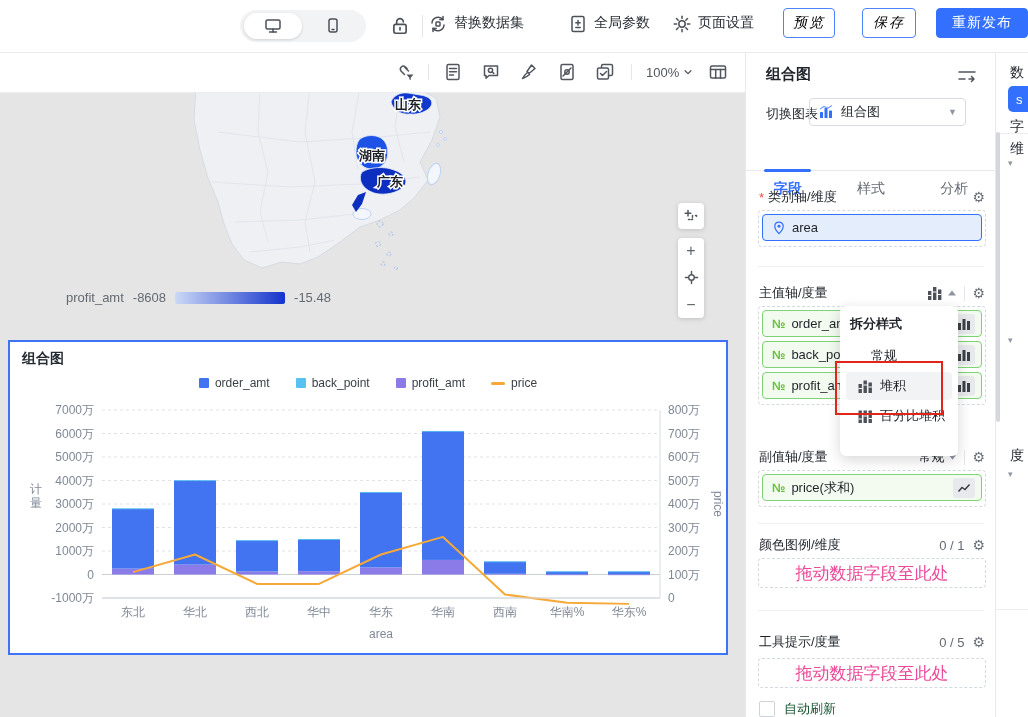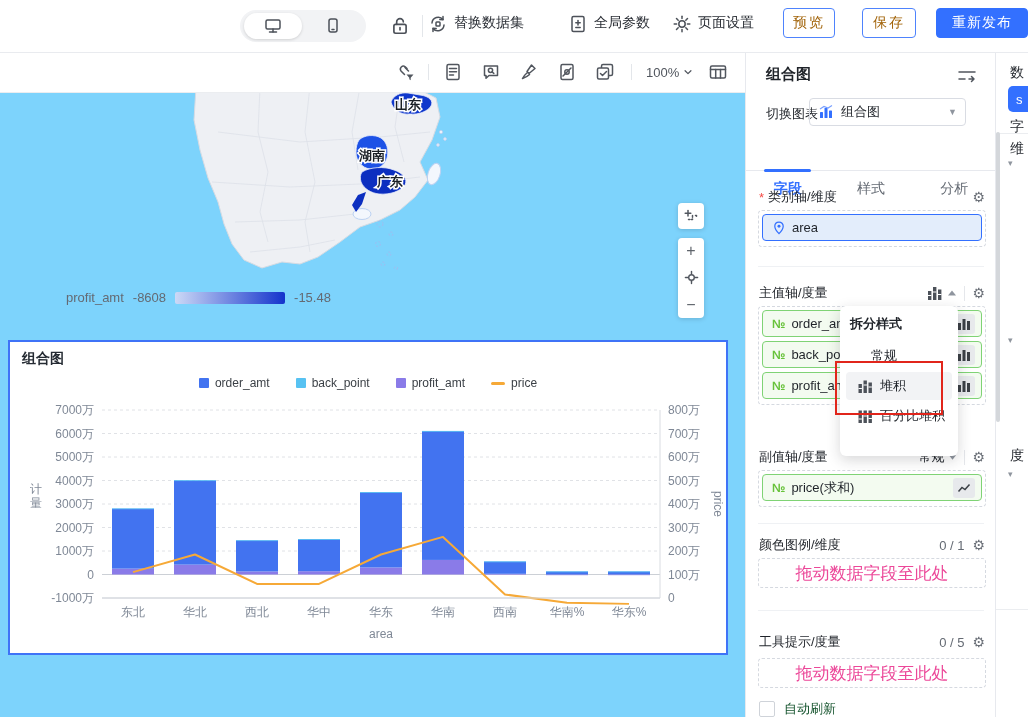--- a/index.html
+++ b/index.html
@@ -10,29 +10,29 @@
   .topbar{position:absolute;left:0;top:0;width:1028px;height:52px;background:#fff;
           border-bottom:1px solid #e9ebef;z-index:20;}
   .device-pill{position:absolute;left:240px;top:10px;width:126px;height:32px;background:#f2f3f5;border-radius:17px;}
   .device-seg{position:absolute;top:3px;width:58px;height:26px;border-radius:13px;display:flex;align-items:center;justify-content:center;cursor:pointer;}
   .device-seg.active{left:4px;background:#fff;box-shadow:0 1px 3px rgba(0,0,0,.14);}
   .device-seg.inactive{left:64px;}
   .lock-btn{position:absolute;left:389px;top:15px;width:22px;height:22px;display:flex;align-items:center;justify-content:center;cursor:pointer;}
   .tb-vdiv{position:absolute;left:422px;top:15px;width:1px;height:22px;background:#e3e6ea;}
   .tb-act{position:absolute;top:14px;height:24px;display:flex;align-items:flex-start;gap:6px;cursor:pointer;font-size:14px;color:#2b2f36;}
   .btn{position:absolute;top:8px;height:30px;border-radius:4px;font-size:14px;display:flex;align-items:center;justify-content:center;cursor:pointer;box-sizing:border-box;letter-spacing:2px;}
-  .btn.outline{border:1px solid #4e83fd;color:#a16207;background:#fff;}
+  .btn.outline{border:1px solid #4e83fd;color:#000000;background:#fff;font-style:italic;}
   .btn.fill{background:#3370ff;color:#fff;border:1px solid #3370ff;}
   
   .ctoolbar{position:absolute;left:0;top:52px;width:745px;height:40px;background:#fff;border-bottom:1px solid #ebedf0;z-index:15;}
   .cticon{position:absolute;top:10px;width:20px;height:20px;cursor:pointer;}
   .ct-vdiv{position:absolute;top:12px;width:1px;height:16px;background:#e3e6ea;}
   .zoom-ctl{position:absolute;left:646px;top:10px;height:20px;display:flex;align-items:center;gap:4px;cursor:pointer;font-size:13px;color:#51565e;}
   
-  .canvas{position:absolute;left:0;top:92px;width:745px;height:625px;background:#7dd3fc;padding-left:30px;}
+  .canvas{position:absolute;left:0;top:92px;width:745px;height:625px;background:#e5e5e5;padding-left:30px;}
   .map-widget{position:absolute;left:0;top:0;width:740px;height:240px;}
   .map-legend{position:absolute;left:66px;top:198px;display:flex;align-items:center;gap:9px;font-size:13px;color:#646a73;}
   .map-grad{width:110px;height:12px;border-radius:2px;background:linear-gradient(90deg,#ccd9f6,#1433cc);}
   .map-card{position:absolute;background:#fff;border-radius:4px;box-shadow:0 1px 5px rgba(0,0,0,.16);}
   .map-move{left:678px;top:111px;width:26px;height:26px;display:flex;align-items:center;justify-content:center;cursor:pointer;}
   .map-zoomcard{left:678px;top:146px;width:26px;height:80px;display:flex;flex-direction:column;align-items:center;justify-content:space-around;}
   .mz-btn{width:26px;height:24px;display:flex;align-items:center;justify-content:center;color:#5f646b;font-size:16px;cursor:pointer;user-select:none;}
   
   .chart-widget{position:absolute;left:8px;top:248px;width:716px;height:311px;border:2px solid #3f73f7;background:#fff;}
   .chart-title{position:absolute;left:12px;top:8px;font-size:14px;font-weight:bold;color:#252b33;}

